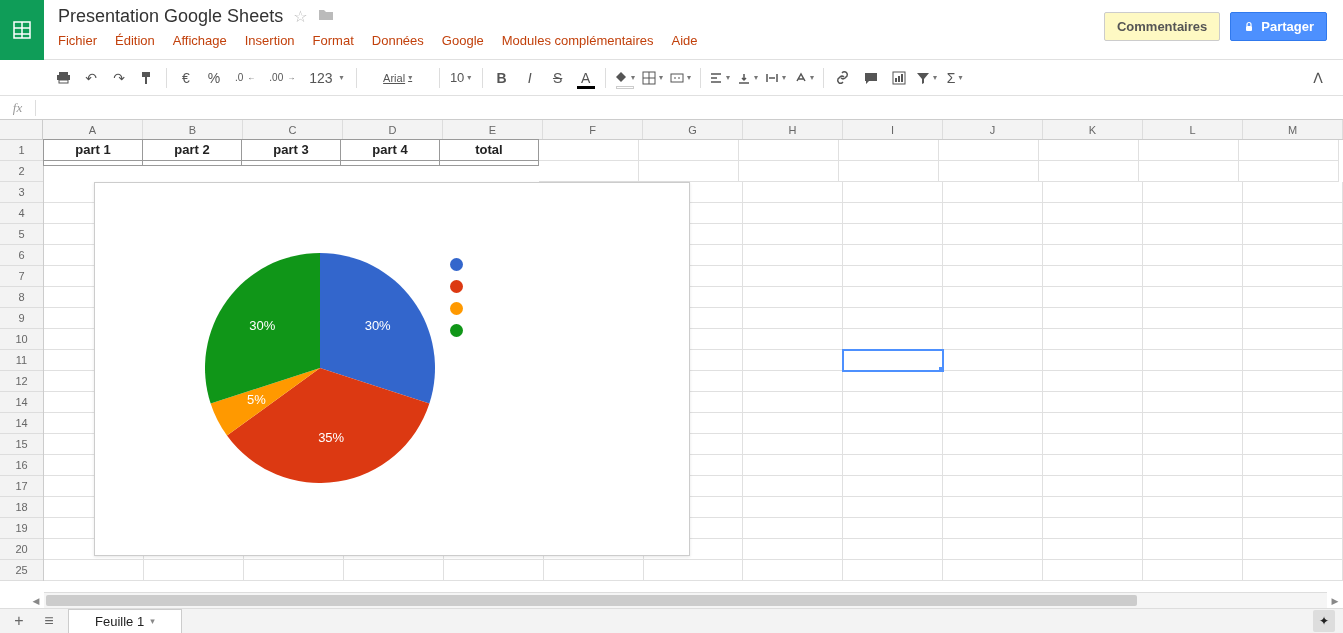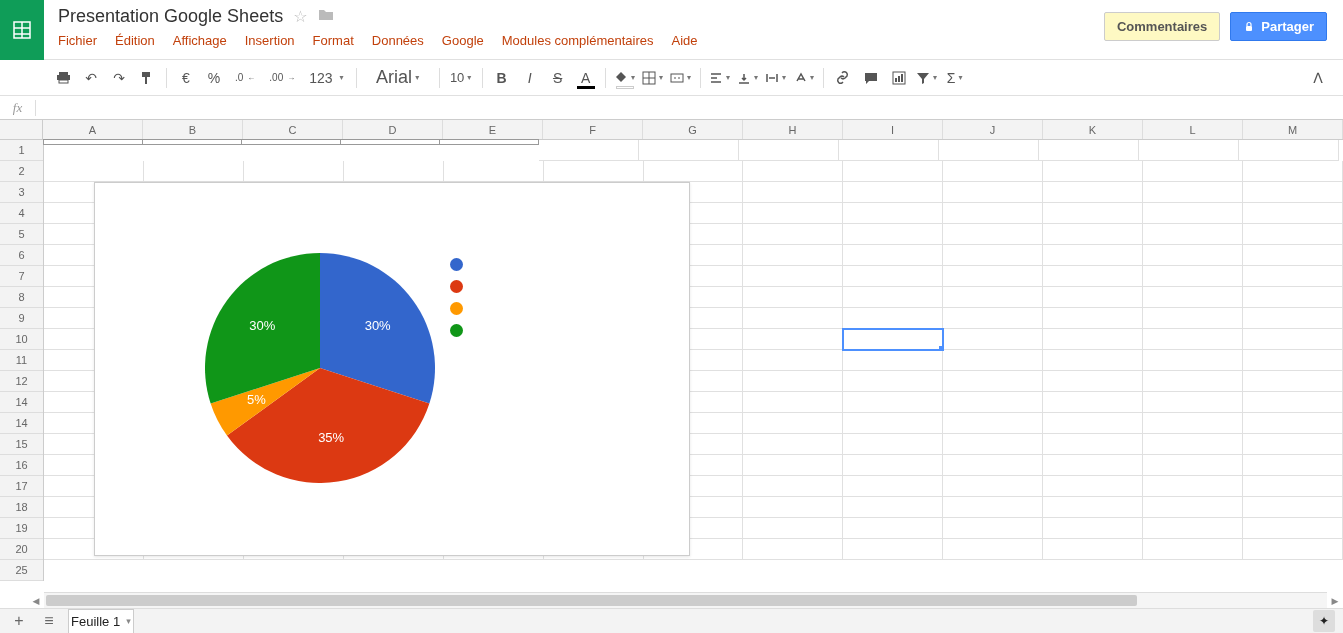--- a/index.html
+++ b/index.html
@@ -18,21 +18,21 @@
 .header-buttons { display: flex; align-items: center; gap: 10px; padding: 12px 16px 0 0; }
 .btn-comments { background: #fef9c3; border: 1px solid #ccc; border-radius: 2px; padding: 6px 12px; font-size: 13px; font-weight: bold; color: #555; cursor: pointer; }
 .btn-share { background: #4d90fe; border: 1px solid #3079ed; border-radius: 2px; padding: 6px 12px; font-size: 13px; font-weight: bold; color: #fff; cursor: pointer; display: flex; align-items: center; gap: 6px; }
 
 
 .toolbar { display: flex; align-items: center; height: 36px; padding: 0 12px 0 50px; border-bottom: 1px solid #e0e0e0; gap: 2px; }
 .tb-btn { width: 26px; height: 26px; display: flex; align-items: center; justify-content: center; color: #555; cursor: pointer; font-size: 14px; }
 .tb-sep { width: 1px; height: 20px; background: #ddd; margin: 0 4px; }
 .tb-wide { width: auto; padding: 0 6px; gap: 4px; }
 .tb-dd::after { content: "▾"; font-size: 8px; margin-left: 3px; color: #777; }
-.font-name { min-width: 70px; border: 1px solid transparent; padding: 3px 8px; font-size: 18px; }
+.font-name { min-width: 70px; border: 1px solid transparent; padding: 3px 8px; font-size: 11px; text-decoration: underline; }
 .font-size { min-width: 30px; padding: 3px 6px; font-size: 13px; text-align: center; }
 .text-color-btn { position: relative; }
 .text-color-underline { position: absolute; bottom: 2px; left: 4px; right: 4px; height: 3px; background: #000; }
 .fill-color-underline { position: absolute; bottom: 2px; left: 4px; right: 4px; height: 3px; background: #fff; border: 1px solid #ccc; }
 .collapse-btn { margin-left: auto; }
 
 
 .formula-bar { display: flex; align-items: center; height: 24px; border-bottom: 1px solid #ccc; }
 .fx-label { width: 36px; text-align: center; font-style: italic; color: #999; font-size: 13px; font-family: serif; border-right: 1px solid #ddd; }
 .fx-input { flex: 1; border: none; outline: none; padding: 0 8px; font-size: 13px; height: 100%; }
@@ -58,21 +58,21 @@
 .legend { position: absolute; top: 75px; left: 355px; display: flex; flex-direction: column; gap: 9px; }
 .legend-dot { width: 13px; height: 13px; border-radius: 50%; }
 
 
 .hscroll { position: absolute; bottom: 25px; left: 44px; right: 16px; height: 16px; background: #f5f5f5; border-top: 1px solid #ddd; }
 .hscroll-thumb { position: absolute; top: 2px; left: 2px; width: 85%; height: 11px; background: #ccc; border-radius: 2px; }
 .hscroll-arrow { position: absolute; top: 0; width: 16px; height: 16px; display:flex; align-items:center; justify-content:center; font-size:9px; color:#888;}
 
 
 .bottom-bar { position: absolute; bottom: 0; left: 0; right: 0; height: 25px; background: #f3f3f3; border-top: 1px solid #ddd; display: flex; align-items: center; padding: 0 8px; gap: 8px; }
-.sheet-tab { background: #fff; border: 1px solid #ccc; border-bottom: none; padding: 4px 2px; font-size: 13px; display: flex; align-items: center; gap: 6px; margin-top: -1px; }
+.sheet-tab { background: #fff; border: 1px solid #ccc; border-bottom: none; padding: 4px 26px; font-size: 13px; display: flex; align-items: center; gap: 6px; margin-top: -1px; }
 .bb-btn { width: 22px; height: 22px; display: flex; align-items: center; justify-content: center; color: #666; cursor: pointer; font-size: 16px; }
 .explore-btn { margin-left: auto; width: 22px; height: 22px; background: #ddd; border-radius: 2px; display:flex; align-items:center; justify-content:center; font-size:12px;}
 </style>
 </head>
 <body>
 
 <div class="header">
   <div class="logo">
     <svg width="20" height="20" viewBox="0 0 20 20">
         <rect x="2" y="2" width="16" height="16" fill="none" stroke="#fff" stroke-width="1.5"></rect>
@@ -271,20 +271,35 @@
       <div class="row-header">15</div>
       <div class="row-header">16</div>
       <div class="row-header">17</div>
       <div class="row-header">18</div>
       <div class="row-header">19</div>
       <div class="row-header">20</div>
       <div class="row-header">25</div>
     </div>
   <div class="cells" id="cells">
       <div class="row">
+        <div class="cell hdr">part 1</div>
+        <div class="cell hdr">part 2</div>
+        <div class="cell hdr">part 3</div>
+        <div class="cell hdr">part 4</div>
+        <div class="cell hdr">total</div>
+        <div class="cell"></div>
+        <div class="cell"></div>
+        <div class="cell"></div>
+        <div class="cell"></div>
+        <div class="cell"></div>
+        <div class="cell"></div>
+        <div class="cell"></div>
+        <div class="cell"></div>
+      </div>
+      <div class="row">
         <div class="cell val">30</div>
         <div class="cell val">61</div>
         <div class="cell val">5</div>
         <div class="cell val">30</div>
         <div class="cell val">100</div>
         <div class="cell"></div>
         <div class="cell"></div>
         <div class="cell"></div>
         <div class="cell"></div>
         <div class="cell"></div>

